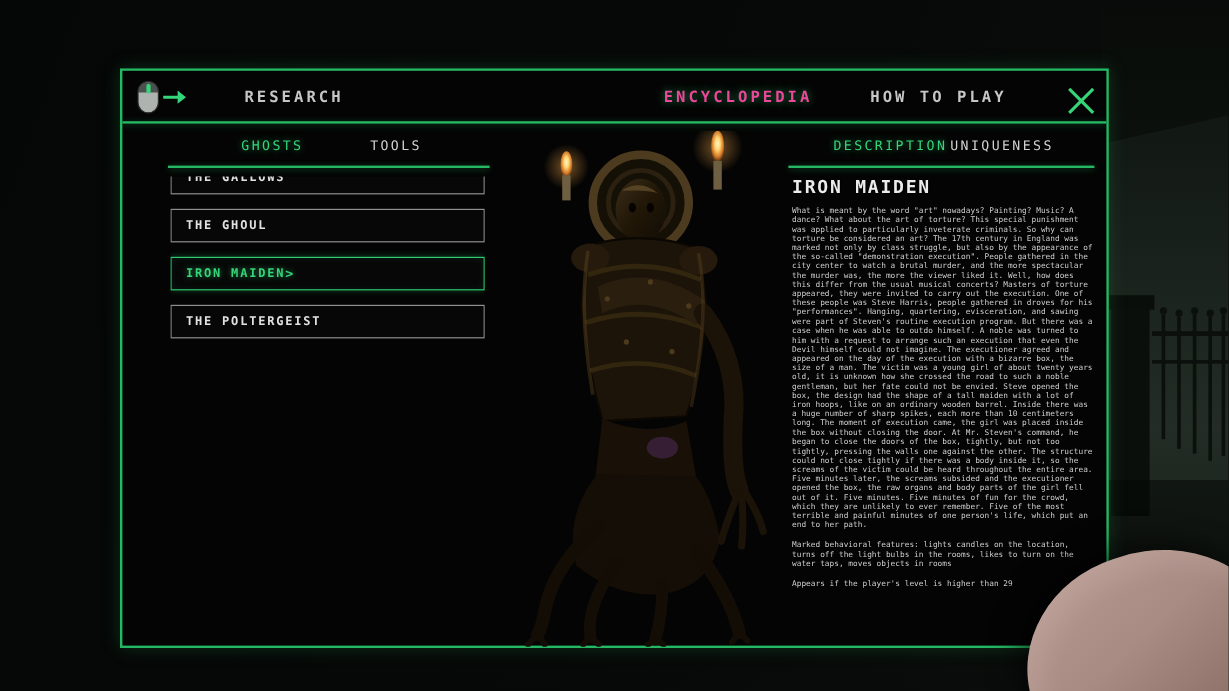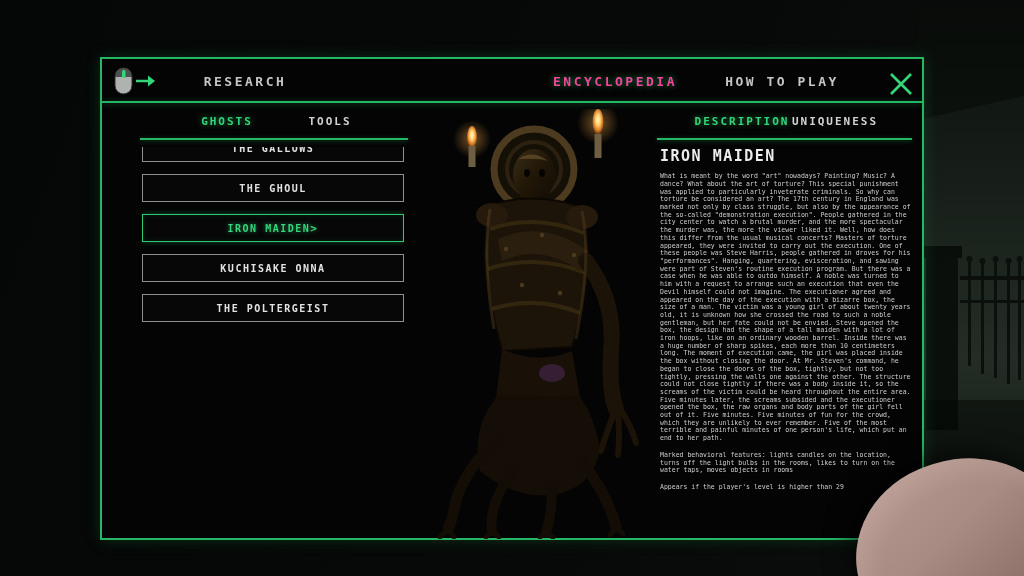--- a/index.html
+++ b/index.html
@@ -21,28 +21,28 @@
   .nav-divider{position:absolute;left:0;top:42px;width:100%;height:2px;background:#25b763;
                box-shadow:0 1px 6px rgba(40,200,110,.45);}
   .nav-tab{position:absolute;top:15px;transform:translateX(-50%);white-space:nowrap;
            font-size:13px;font-weight:bold;letter-spacing:2.5px;color:#c6c6c6;cursor:pointer;
            text-shadow:1px 1px 0 #000;}
   .nav-tab.active{color:#ec4899;text-shadow:0 0 7px rgba(53,213,122,.65);}
   .close-btn{position:absolute;left:786px;top:12px;width:26px;height:26px;cursor:pointer;}
   .mouse-hint{position:absolute;left:10px;top:7px;width:44px;height:30px;}
   
   .sub-tab{position:absolute;top:56px;transform:translateX(-50%);white-space:nowrap;
-           font-size:11px;font-weight:bold;letter-spacing:2px;color:#d2d2d2;cursor:pointer;}
+           font-size:11px;font-weight:normal;letter-spacing:2px;color:#d2d2d2;cursor:pointer;}
   .sub-tab.active{color:#35d57a;text-shadow:0 0 6px rgba(53,213,122,.6);}
   .sub-underline{position:absolute;top:79px;height:2px;background:#25b763;
                  box-shadow:0 1px 5px rgba(40,200,110,.4);}
   
   .ghost-list{position:absolute;left:40px;top:88px;width:262px;height:352px;overflow:hidden;}
   .ghost-item{box-sizing:border-box;height:28px;margin-bottom:12px;border:1px solid #8f8f8f;
-              display:flex;align-items:center;justify-content:center;padding:0 12px;
+              display:flex;align-items:center;justify-content:flex-start;padding:0 12px;
               background:rgba(8,8,8,.9);color:#e2e2e2;font-size:10px;font-weight:bold;
               letter-spacing:1.5px;cursor:pointer;white-space:nowrap;}
   .ghost-item:first-child{margin-top:-13px;}
   .ghost-item.selected{border:1px solid #2ecb70;color:#35d57a;
               box-shadow:0 0 6px rgba(46,203,112,.35), inset 0 0 6px rgba(46,203,112,.12);
               text-shadow:0 0 5px rgba(53,213,122,.6);}
   .ghost-item .arrow{color:#35d57a;font-size:11px;}
   
   .creature{position:absolute;left:300px;top:50px;width:270px;height:430px;}
   
@@ -122,23 +122,20 @@
           <span>THE GALLOWS</span>
         </div>
       <div class="ghost-item">
           <span>THE GHOUL</span>
         </div>
       <div class="ghost-item selected">
           <span>IRON MAIDEN</span>
           <span class="arrow">&gt;</span>
         </div>
       <div class="ghost-item">
-          <span>KUCHISAKE ONNA</span>
-        </div>
-      <div class="ghost-item">
           <span>THE POLTERGEIST</span>
         </div>
     </div>
 
     <div class="creature">
       <svg width="270" height="430" viewBox="0 0 270 430">
         <defs>
           <radialGradient id="fl" cx="50%" cy="42%" r="60%">
             <stop offset="0%" stop-color="#fff7c9"></stop>
               <stop offset="35%" stop-color="#ffd372"></stop>

